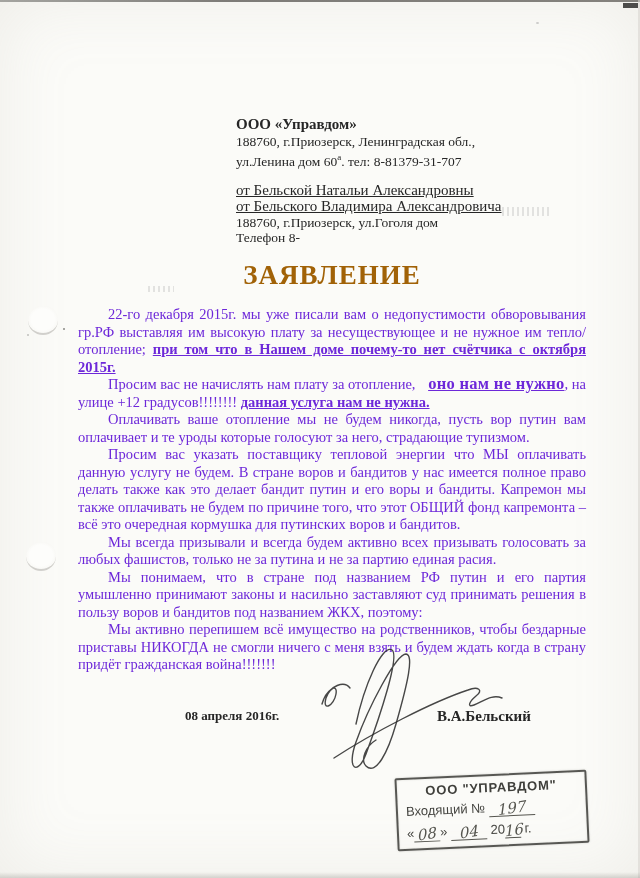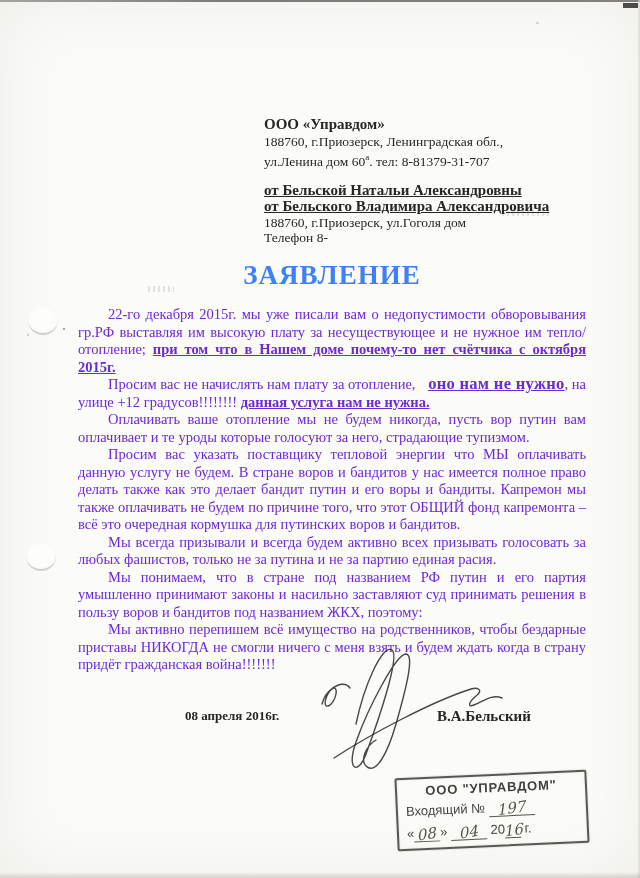--- a/index.html
+++ b/index.html
@@ -17,29 +17,29 @@
   .scan-right{position:absolute;top:0;right:0;width:2px;height:100%;background:#d8d6d1;opacity:.6;}
   .scan-bottom{position:absolute;bottom:0;left:0;right:0;height:6px;
     background:linear-gradient(180deg,rgba(0,0,0,0),rgba(150,147,140,.35));}
   .hole{position:absolute;width:30px;height:27px;border-radius:50%;
     background:radial-gradient(ellipse at center,#fdfdfb 55%,#f2f1ec 100%);
     border-bottom:2px solid rgba(125,122,115,.32);}
   .speck{position:absolute;background:#8a8a86;border-radius:50%;}
   .smudge{position:absolute;opacity:.18;filter:blur(.6px);
     background:repeating-linear-gradient(90deg,#777 0 2px,transparent 2px 5px);}
   
-  .header-block{position:absolute;left:236px;top:114px;width:340px;margin-left:28px;}
+  .header-block{position:absolute;left:236px;top:114px;width:340px;}
   .org-name{font-size:15px;font-weight:bold;line-height:20px;}
   .addr{font-size:13.5px;line-height:15.5px;}
   .from-gap{height:13px;}
-  .from-line{font-size:15px;font-weight:bold;text-decoration:underline;line-height:16.5px;white-space:nowrap;}
+  .from-line{font-size:15px;font-weight:normal;text-decoration:underline;line-height:16.5px;white-space:nowrap;}
   sup{font-size:9px;}
   
   .title{position:absolute;left:78px;top:260px;width:508px;margin:0;
-    text-align:center;font-size:27px;font-weight:bold;letter-spacing:1px;color:#3b82f6;}
+    text-align:center;font-size:27px;font-weight:bold;letter-spacing:1px;color:#a16207;}
   
   .body-block{position:absolute;left:78px;top:306px;width:508px;
     font-size:14.5px;line-height:17.5px;text-align:justify;color:#6d28d9;}
   .body-block p{margin:0;text-indent:30px;}
   .seg-n{}
   .seg-bu{font-weight:bold;text-decoration:underline;}
   .seg-bub{font-weight:bold;text-decoration:underline;font-size:16.5px;line-height:1;letter-spacing:.3px;margin-left:9px;}
   
   .date-line{position:absolute;left:185px;top:708px;font-size:13px;font-weight:bold;}
   .signatory{position:absolute;left:437px;top:708px;font-size:15px;font-weight:bold;}

